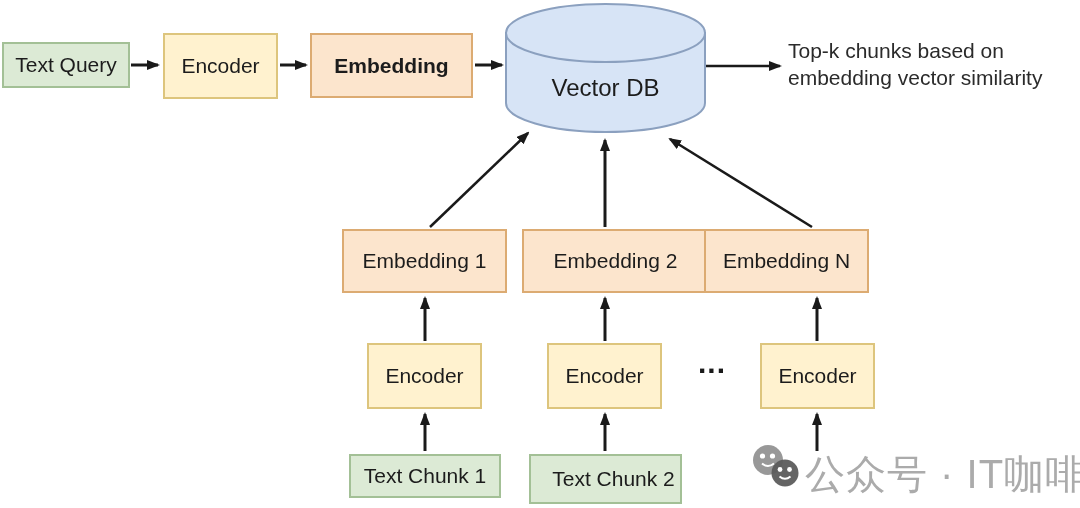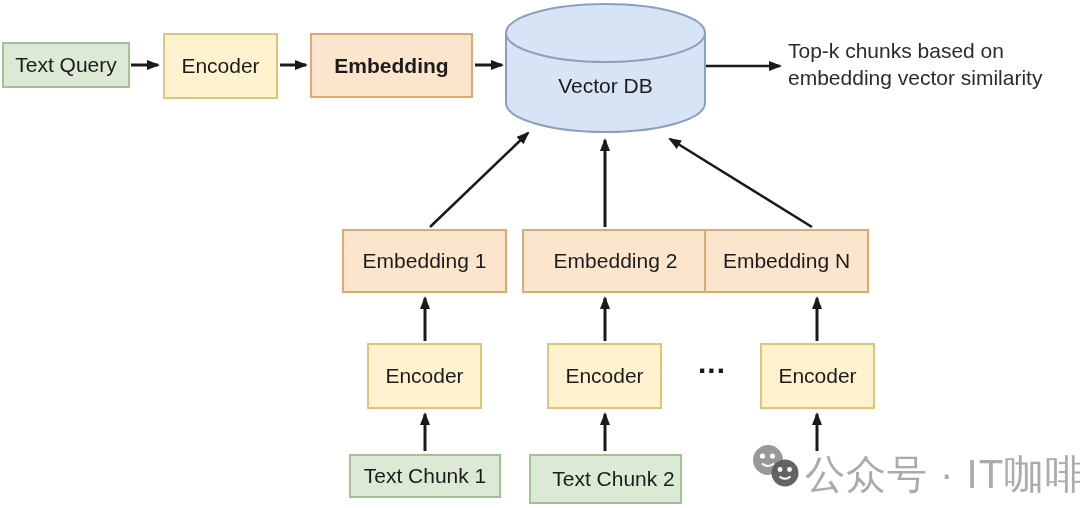--- a/index.html
+++ b/index.html
@@ -33,21 +33,21 @@
   .pos-emb2{left:522px;top:229px;width:187px;height:64px;}
   .pos-embN{left:704px;top:229px;width:165px;height:64px;}
   .pos-enc1{left:367px;top:343px;width:115px;height:66px;}
   .pos-enc2{left:547px;top:343px;width:115px;height:66px;}
   .pos-encN{left:760px;top:343px;width:115px;height:66px;}
   .pos-chunk1{left:349px;top:454px;width:152px;height:44px;}
   .pos-chunk2{left:529px;top:454px;width:153px;height:50px;padding-left:16px;}
   .pos-chunkN{left:743px;top:454px;width:148px;height:50px;}
   #vector-db-label{
     position:absolute;left:506px;top:74px;width:199px;
-    text-align:center;font-size:21px;color:var(--box-text,#1c1c1c);
+    text-align:center;font-size:24px;color:var(--box-text,#1c1c1c);
   }
   #topk-label{
     position:absolute;left:788px;top:37px;width:292px;
     font-size:21px;line-height:27px;color:var(--annotation-text,#2b2b2b);
   }
   #ellipsis{
     position:absolute;left:694px;top:346px;width:36px;height:34px;
     font-size:30px;font-weight:bold;letter-spacing:1px;
     color:#1a1a1a;text-align:center;
   }

